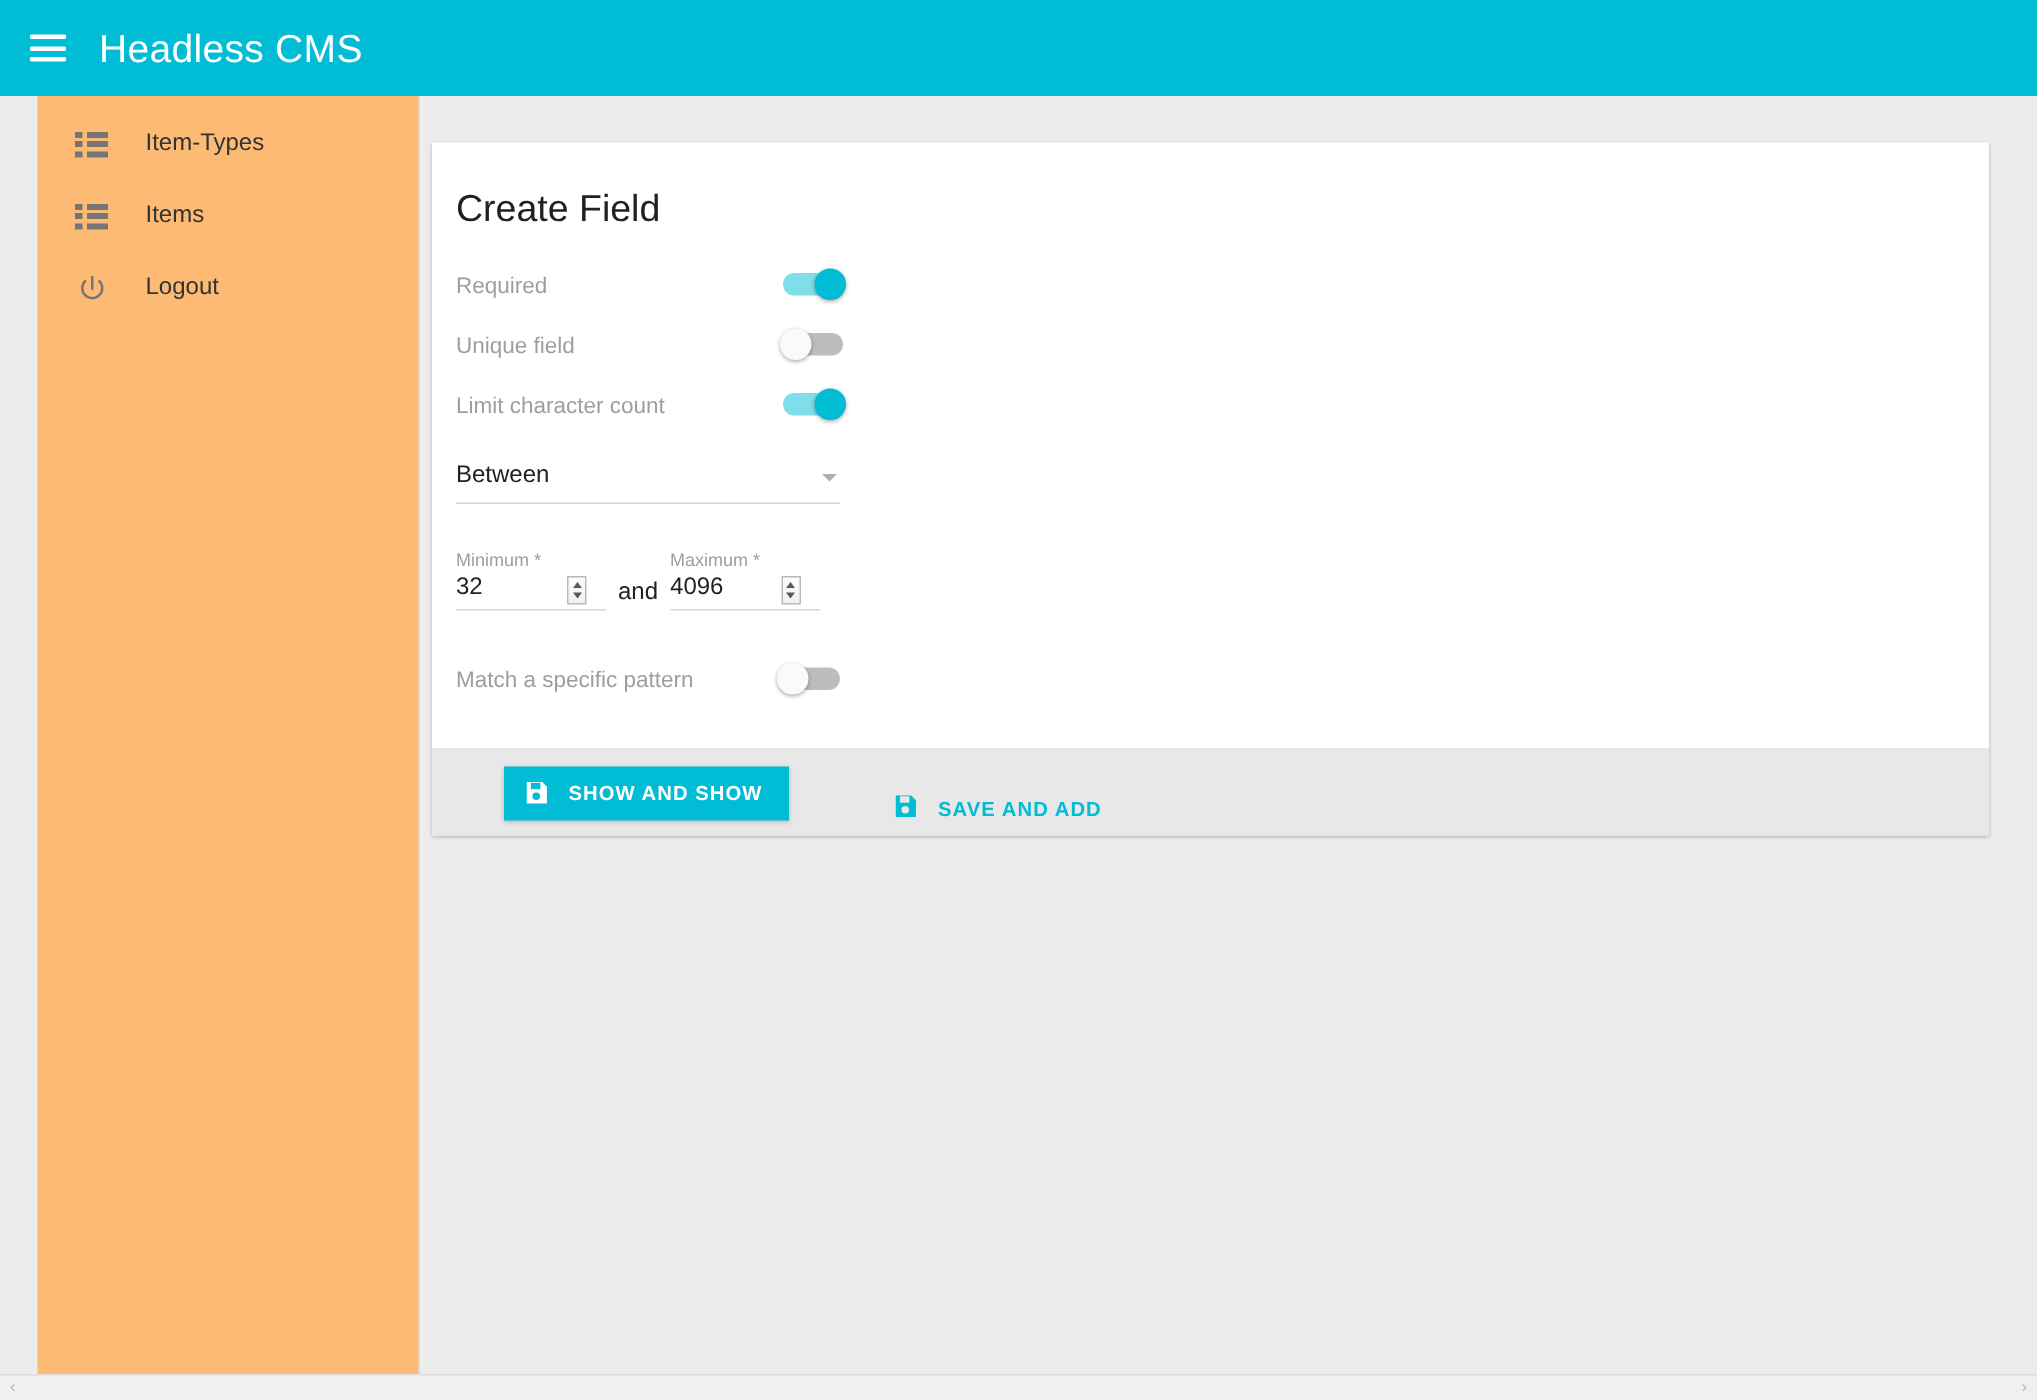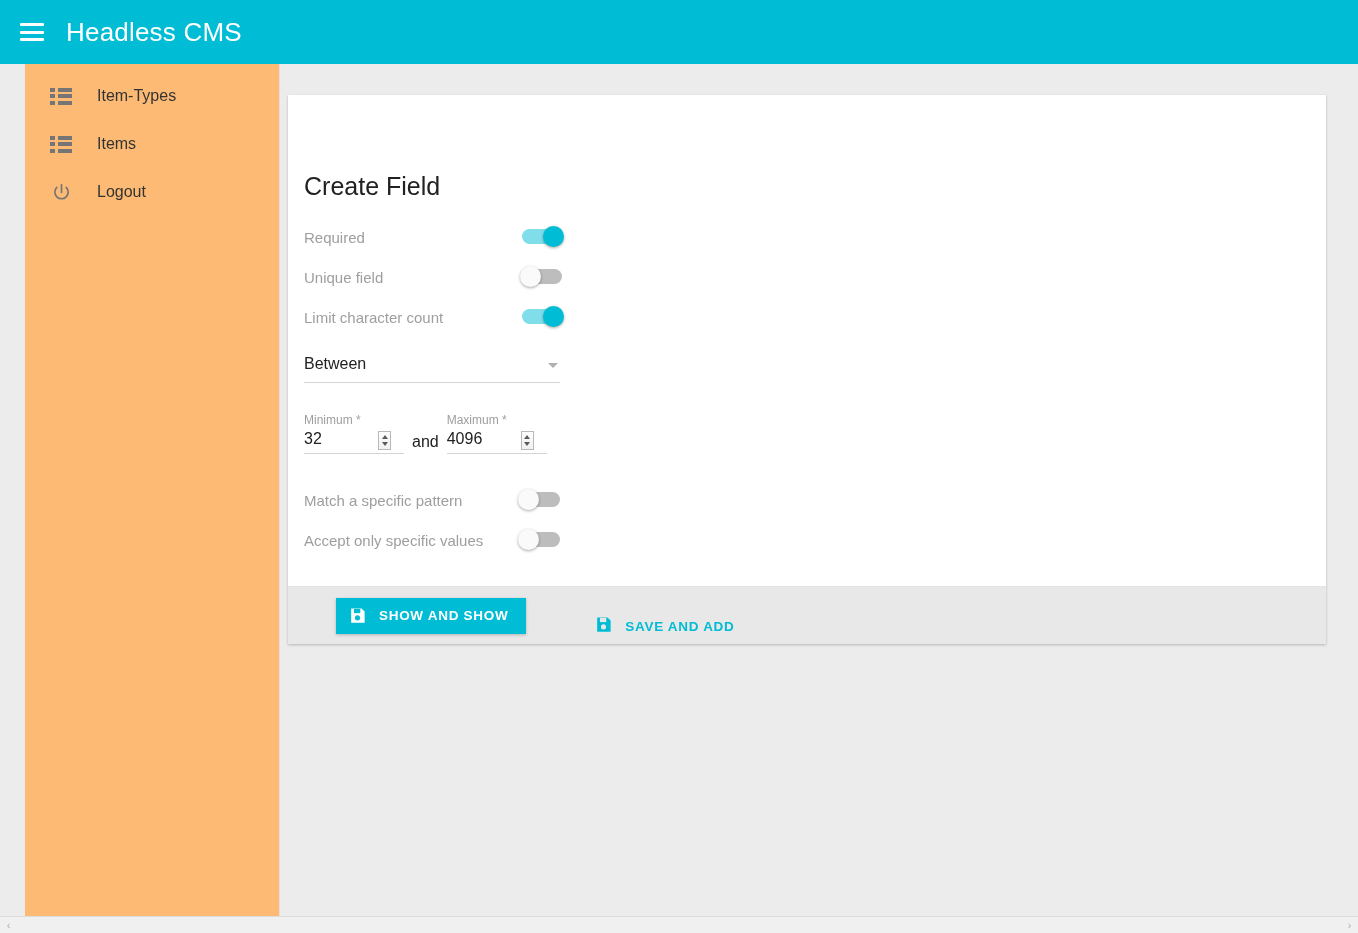--- a/index.html
+++ b/index.html
@@ -106,21 +106,20 @@
   }
 
   #card-body { padding: 24px 16px 0 16px; }
 
   #page-title {
     font-size: 25px;
     font-weight: 400;
     color: #212121;
     padding: 6px 0 0 0;
     margin-left: 0;
-    margin-top: 47px;
   }
 
   
   #tabs {
     display: flex;
     margin-top: 26px;
     border-bottom: 1px solid #e0e0e0;
     position: relative;
   }
   .tab {
@@ -471,27 +470,20 @@
 
         <div class="bottom-switches">
           <div class="switch-row">
             <div class="switch-label">Match a specific pattern</div>
             <div class="switch">
               <div class="track"></div>
               <div class="thumb"></div>
             </div>
           </div>
 
-          <div class="switch-row">
-            <div class="switch-label">Accept only specific values</div>
-            <div class="switch">
-              <div class="track"></div>
-              <div class="thumb"></div>
-            </div>
-          </div>
         </div>
 
       </div>
     </div>
 
     <div id="card-footer">
       <button id="save-show-btn">
         <span class="save-icon">
           <svg width="19" height="19" viewBox="0 0 24 24" fill="#ffffff">
             <path d="M4 3h13l4 4v14H4V3z"></path>

